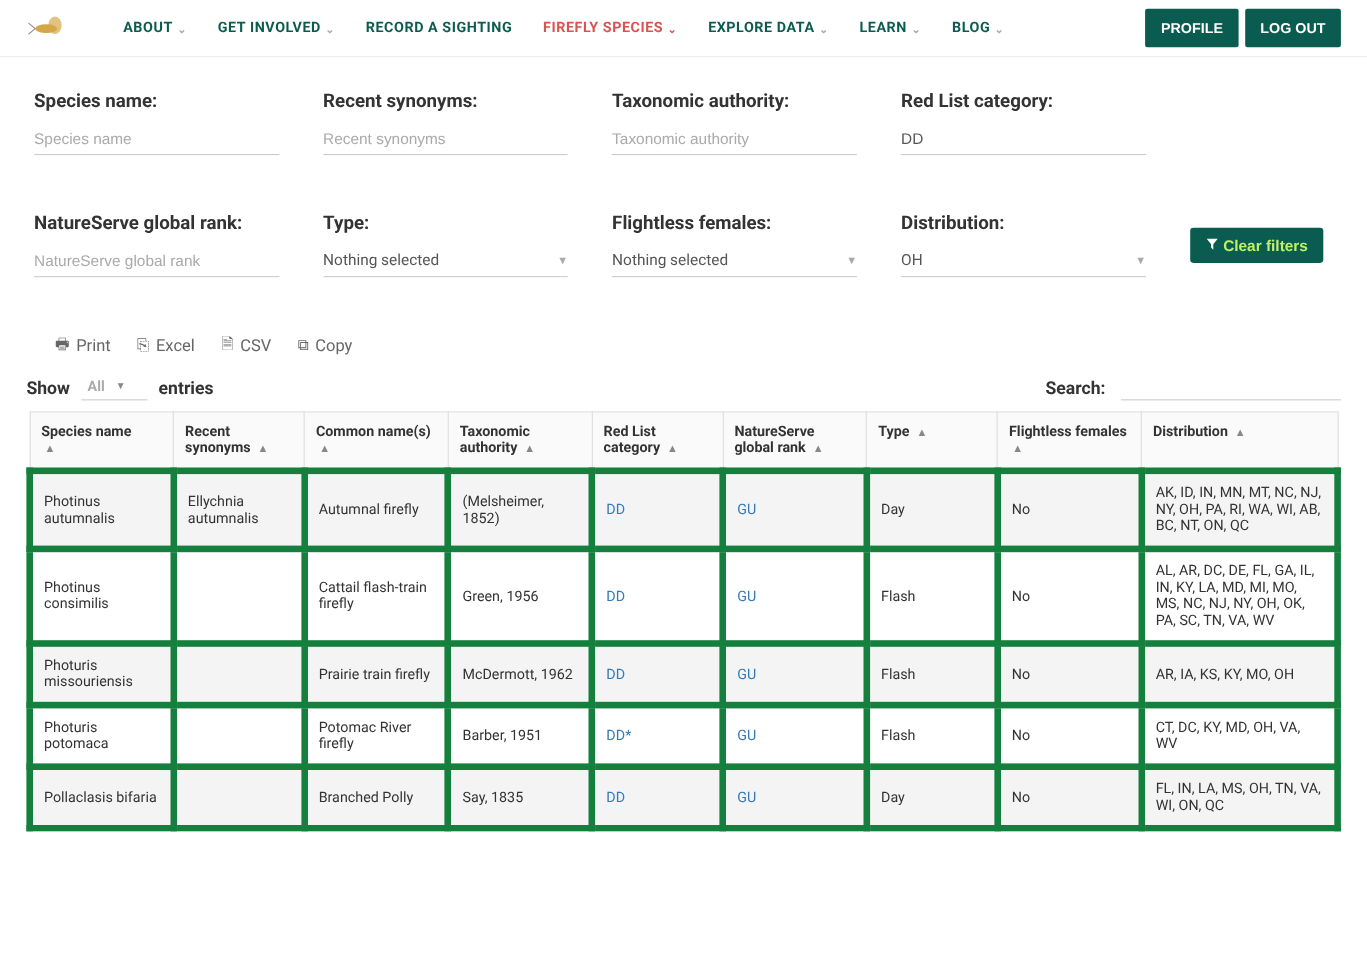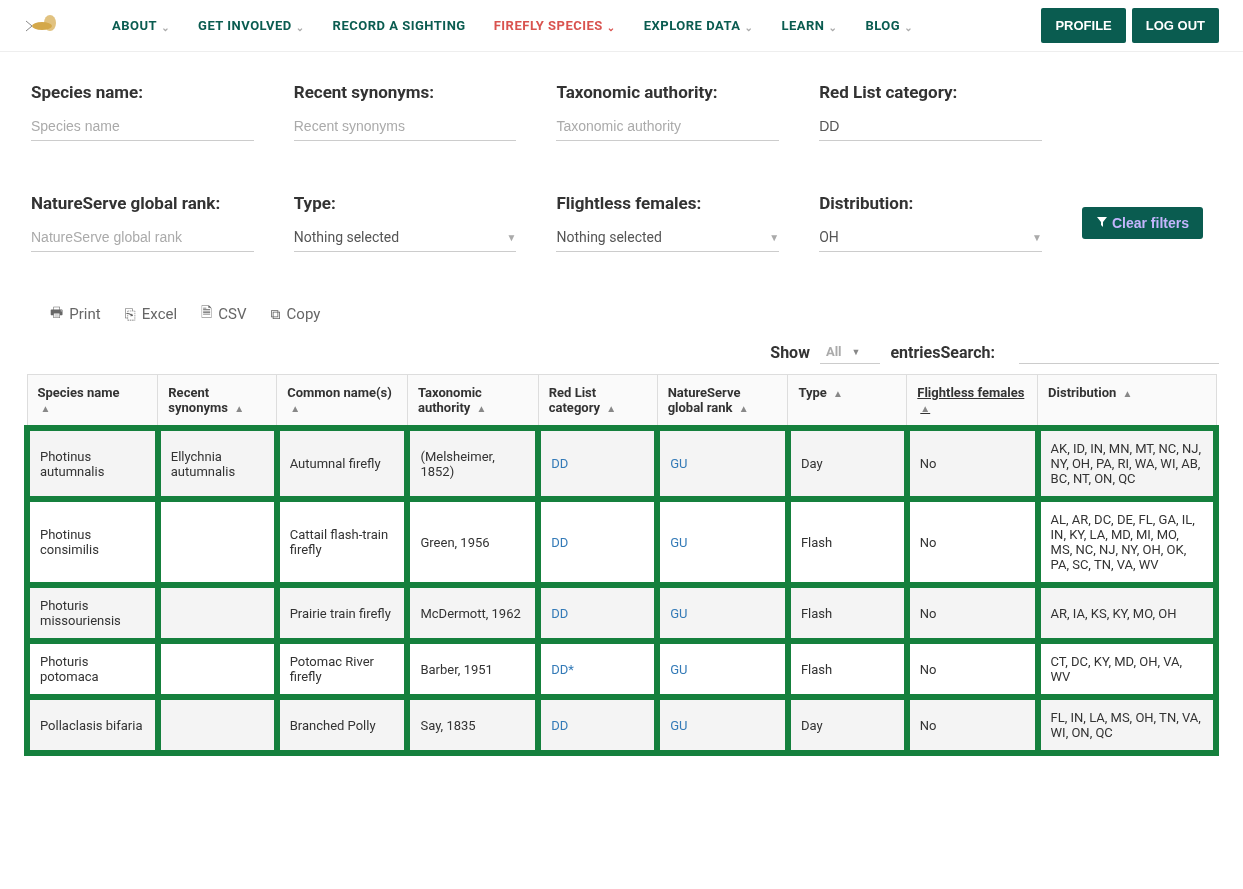--- a/index.html
+++ b/index.html
@@ -17,44 +17,44 @@
 .filters { padding: 30px 40px 10px 31px; display: grid; grid-template-columns: repeat(4, 1fr) auto; gap: 52px 40px; }
 .filter-group { display: flex; flex-direction: column; }
 .filter-label { font-weight: 700; font-size: 17px; color: #333; margin-bottom: 10px; }
 .filter-input { border: none; border-bottom: 1px solid #ccc; padding: 6px 0; font-size: 14px; color: #555; background: transparent; outline: none; }
 .filter-input::placeholder { color: #aaa; }
 .filter-select { border: none; border-bottom: 1px solid #ccc; padding: 6px 0; font-size: 14px; color: #555; background: transparent; display: flex; justify-content: space-between; align-items: center; cursor: pointer; }
 .filter-select .caret { color: #aaa; font-size: 10px; }
 .circled { position: relative; }
 .circled::after { content: ""; position: absolute; left: -8px; top: -6px; width: 40px; height: 28px; border: 3px solid #e53935; border-radius: 50%; border-top-width: 2px; border-right-width: 3px; pointer-events: none; }
 .clear-btn-wrap { display: flex; align-items: center; }
-.clear-btn { background: #0a5c50; color: #c4b5fd; border: none; padding: 8px 14px; font-weight: 600; border-radius: 3px; cursor: pointer; display: flex; align-items: center; gap: 4px; font-size: 14px; }
+.clear-btn { background: #0a5c50; color: #bef264; border: none; padding: 8px 14px; font-weight: 600; border-radius: 3px; cursor: pointer; display: flex; align-items: center; gap: 4px; font-size: 14px; }
 .export-bar { display: flex; gap: 24px; padding: 10px 50px; margin-top: 30px; }
 .export-item { color: #666; font-size: 15px; cursor: pointer; display: flex; align-items: center; gap: 6px; }
 .export-item .ico { font-size: 14px; }
-.table-controls { display: flex; justify-content: flex-end; padding: 4px 24px 10px 24px; align-items: center; }
+.table-controls { display: flex; justify-content: space-between; padding: 4px 24px 10px 24px; align-items: center; }
 .show-entries { display: flex; align-items: center; gap: 10px; font-weight: 700; font-size: 16px; }
 .show-select { border: none; border-bottom: 1px solid #ccc; color: #aaa; padding: 4px 20px 4px 6px; font-size: 13px; position: relative; display: inline-flex; align-items: center; gap: 10px; }
-.search-wrap { display: flex; align-items: center; gap: 24px; font-weight: 700; font-size: 16px; }
+.search-wrap { display: flex; align-items: center; gap: 14px; font-weight: 700; font-size: 16px; }
 .search-input { border: none; border-bottom: 1px solid #ccc; width: 200px; padding: 4px; outline: none; }
 .data-table { width: calc(100% - 48px); margin: 0 24px; border-collapse: collapse; border: 1px solid #ddd; font-size: 13px; }
 .data-table th { text-align: left; padding: 10px 10px; border: 1px solid #ddd; background: #fafafa; font-weight: 700; vertical-align: top; }
 .data-table th .sort-caret { color: #888; font-size: 10px; margin-left: 3px; }
 .data-table td { padding: 10px 10px; border: 6px solid #15803d; vertical-align: middle; }
 .data-table tbody tr:nth-child(odd) { background: #f4f4f4; }
 .data-table tbody tr:nth-child(even) { background: #fff; }
 .link-blue { color: #337ab7; }
 .col-species { width: 11%; }
 .col-syn { width: 10%; }
 .col-common { width: 11%; }
 .col-auth { width: 11%; }
 .col-red { width: 10%; }
 .col-nat { width: 11%; }
 .col-type { width: 10%; }
-.col-flight { width: 11%; text-decoration: underline; }
+.col-flight { width: 11%; }
 .col-dist { width: 15%; }
 </style>
 </head>
 <body>
 
 <div class="navbar">
   <div class="logo">
     <svg viewBox="0 0 40 30">
         <ellipse cx="18" cy="15" rx="10" ry="4" fill="#d4a84a"></ellipse>
         <ellipse cx="26" cy="12" rx="6" ry="8" fill="#d4a84a" opacity="0.7"></ellipse>

